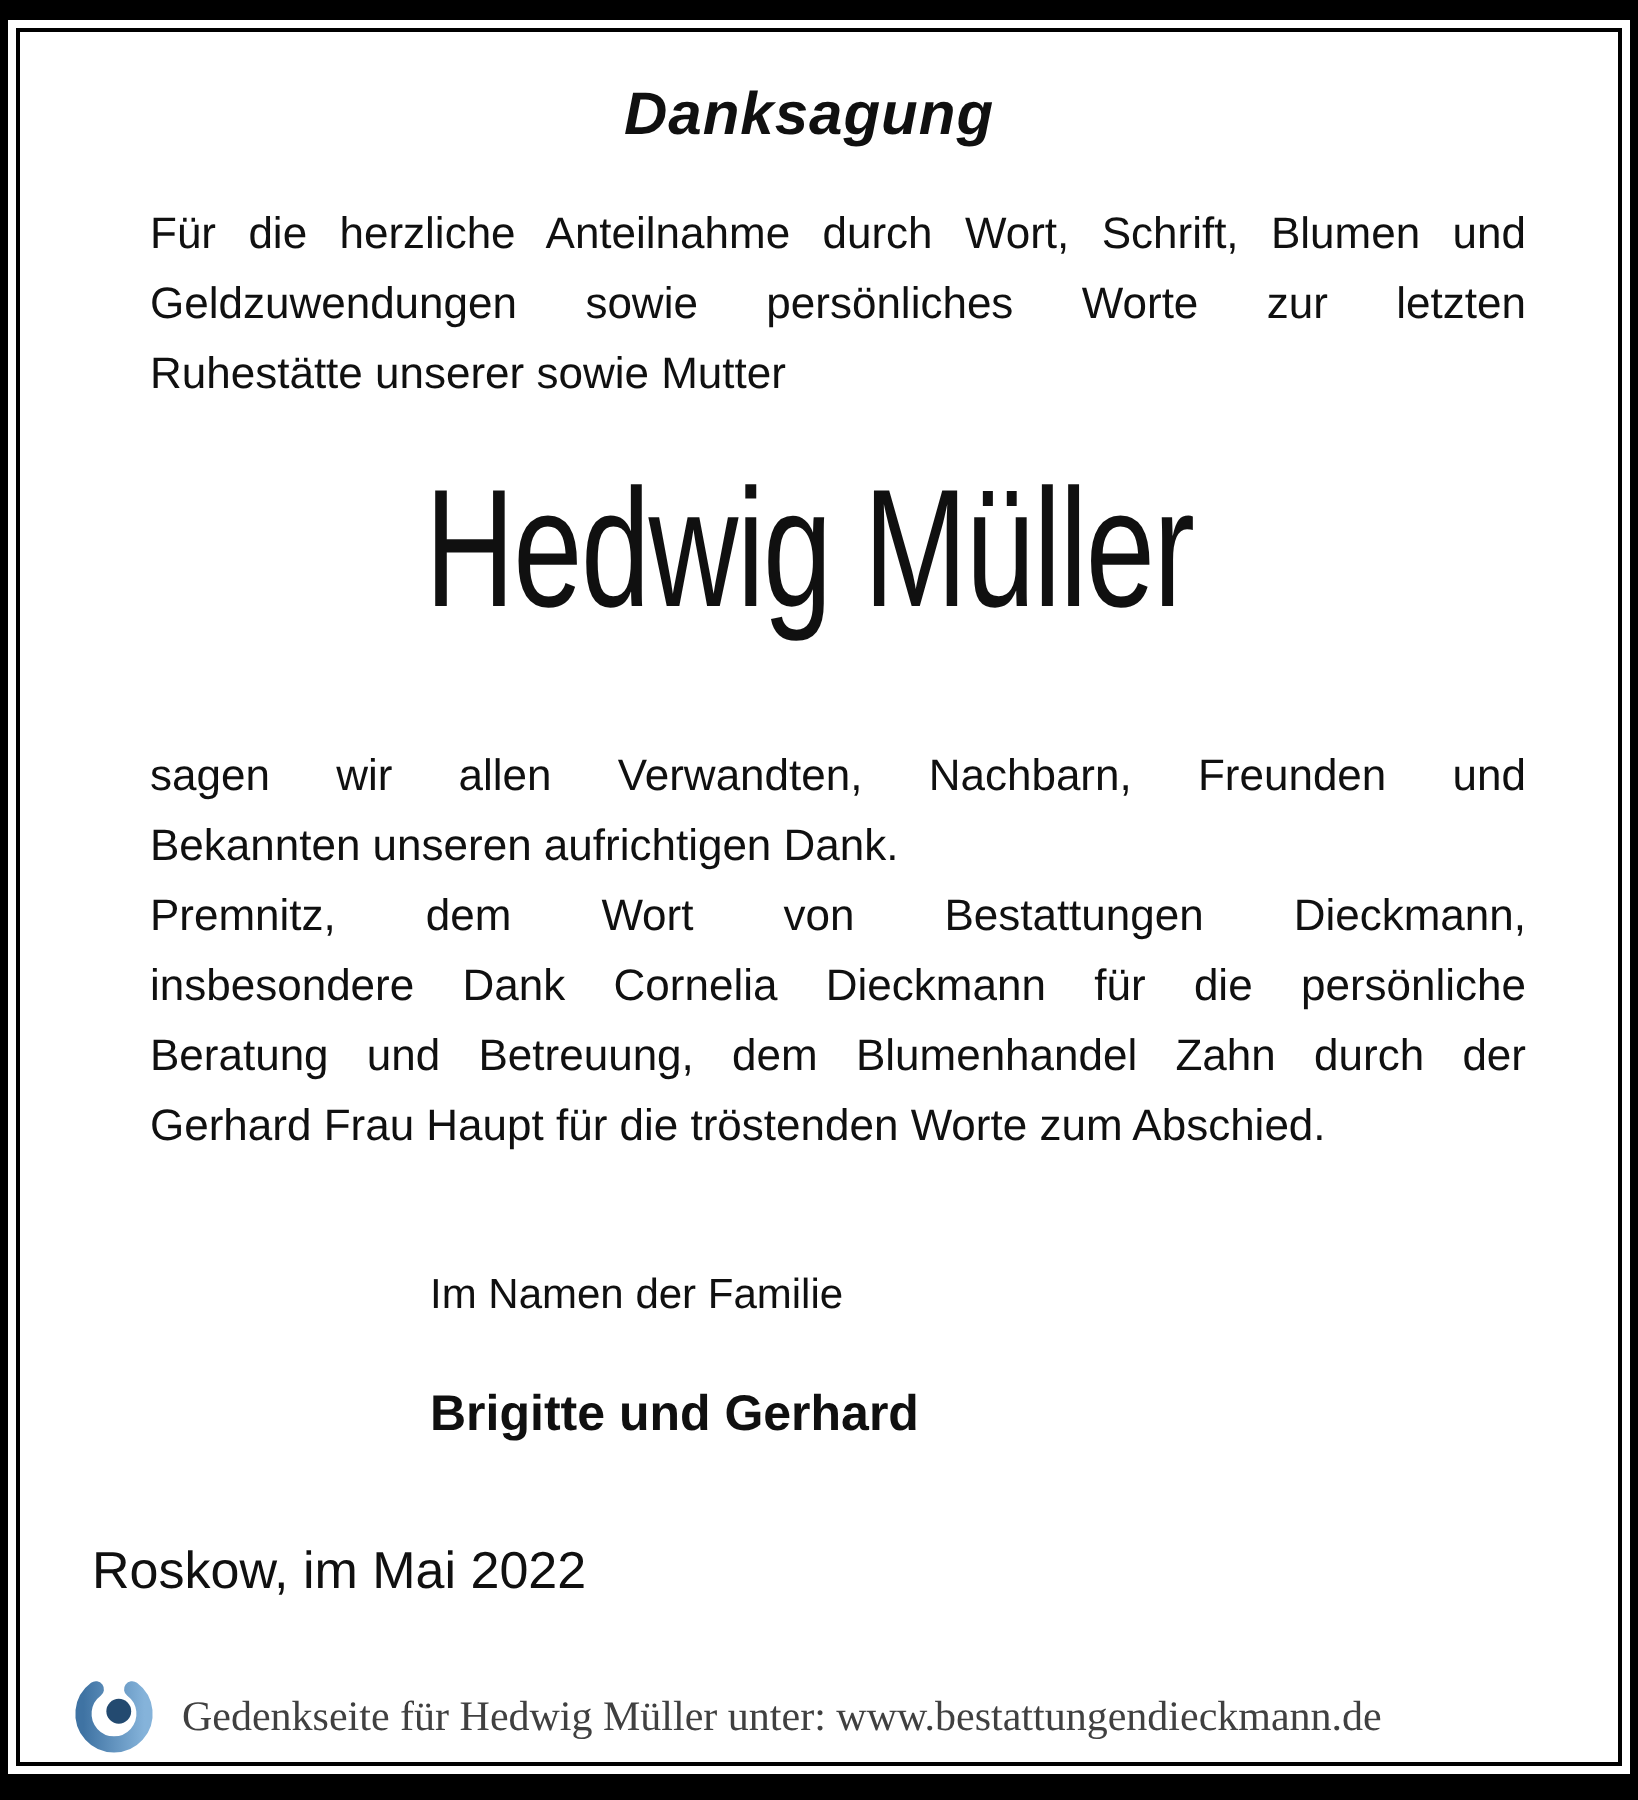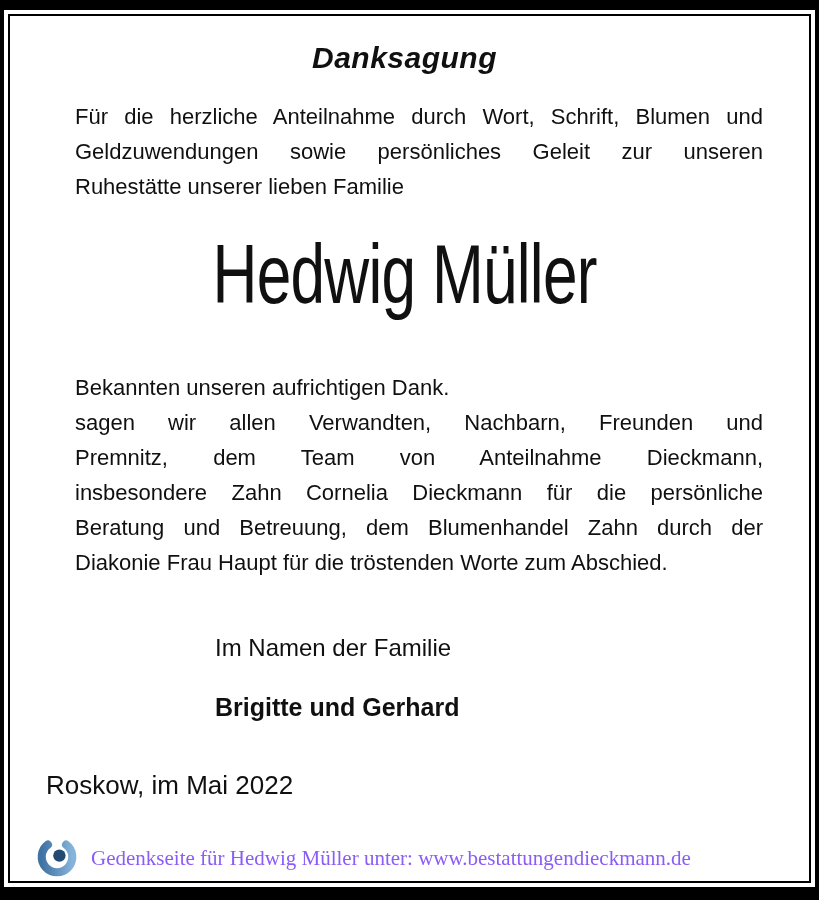--- a/index.html
+++ b/index.html
@@ -47,64 +47,64 @@
     display:inline-block;
     font-size:84px;
     font-weight:400;
     letter-spacing:-1px;
     transform:scaleX(.74);
     transform-origin:50% 50%;
     white-space:nowrap;
   }
   .body-para{margin-top:50px;}
   .signature{margin-top:53px;margin-left:169px;}
-  .sig-pre{font-size:24px;line-height:30px;}
+  .sig-pre{font-size:21px;line-height:30px;}
   .sig-names{font-size:25px;font-weight:bold;line-height:32px;margin-top:28px;}
   .dateline{margin-top:46px;font-size:26px;line-height:32px;}
   .footer{
     position:absolute;
     left:26px;bottom:2px;
     display:flex;
     align-items:center;
     gap:13px;
   }
   .footer-text{
     font-family:"Liberation Serif", serif;
     font-size:21px;
     white-space:nowrap;
-    color:#8b5cf6;
+    color:#404040;
   }
   .logo{flex:0 0 auto;display:block;}
 </style>
 </head>
 <body>
 
 <div class="page">
   <div class="gap">
     <div class="frame">
 
       <div class="title">Danksagung</div>
 
       <div class="para intro">
         <div class="line just">Für die herzliche Anteilnahme durch Wort, Schrift, Blumen und</div>
-        <div class="line just">Geldzuwendungen sowie persönliches Geleit zur unseren</div>
-        <div class="line">Ruhestätte unserer lieben Familie</div>
+        <div class="line just">Geldzuwendungen sowie persönliches Worte zur letzten</div>
+        <div class="line">Ruhestätte unserer sowie Mutter</div>
       </div>
 
       <div class="name-row">
         <span class="name">Hedwig Müller</span>
       </div>
 
       <div class="para body-para">
+        <div class="line just">sagen wir allen Verwandten, Nachbarn, Freunden und</div>
         <div class="line">Bekannten unseren aufrichtigen Dank.</div>
-        <div class="line just">sagen wir allen Verwandten, Nachbarn, Freunden und</div>
-        <div class="line just">Premnitz, dem Team von Anteilnahme Dieckmann,</div>
-        <div class="line just">insbesondere Zahn Cornelia Dieckmann für die persönliche</div>
+        <div class="line just">Premnitz, dem Wort von Bestattungen Dieckmann,</div>
+        <div class="line just">insbesondere Dank Cornelia Dieckmann für die persönliche</div>
         <div class="line just">Beratung und Betreuung, dem Blumenhandel Zahn durch der</div>
-        <div class="line">Diakonie Frau Haupt für die tröstenden Worte zum Abschied.</div>
+        <div class="line">Gerhard Frau Haupt für die tröstenden Worte zum Abschied.</div>
       </div>
 
       <div class="signature">
         <div class="sig-pre">Im Namen der Familie</div>
         <div class="sig-names">Brigitte und Gerhard</div>
       </div>
 
       <div class="dateline">Roskow, im Mai 2022</div>
 
       <div class="footer">

